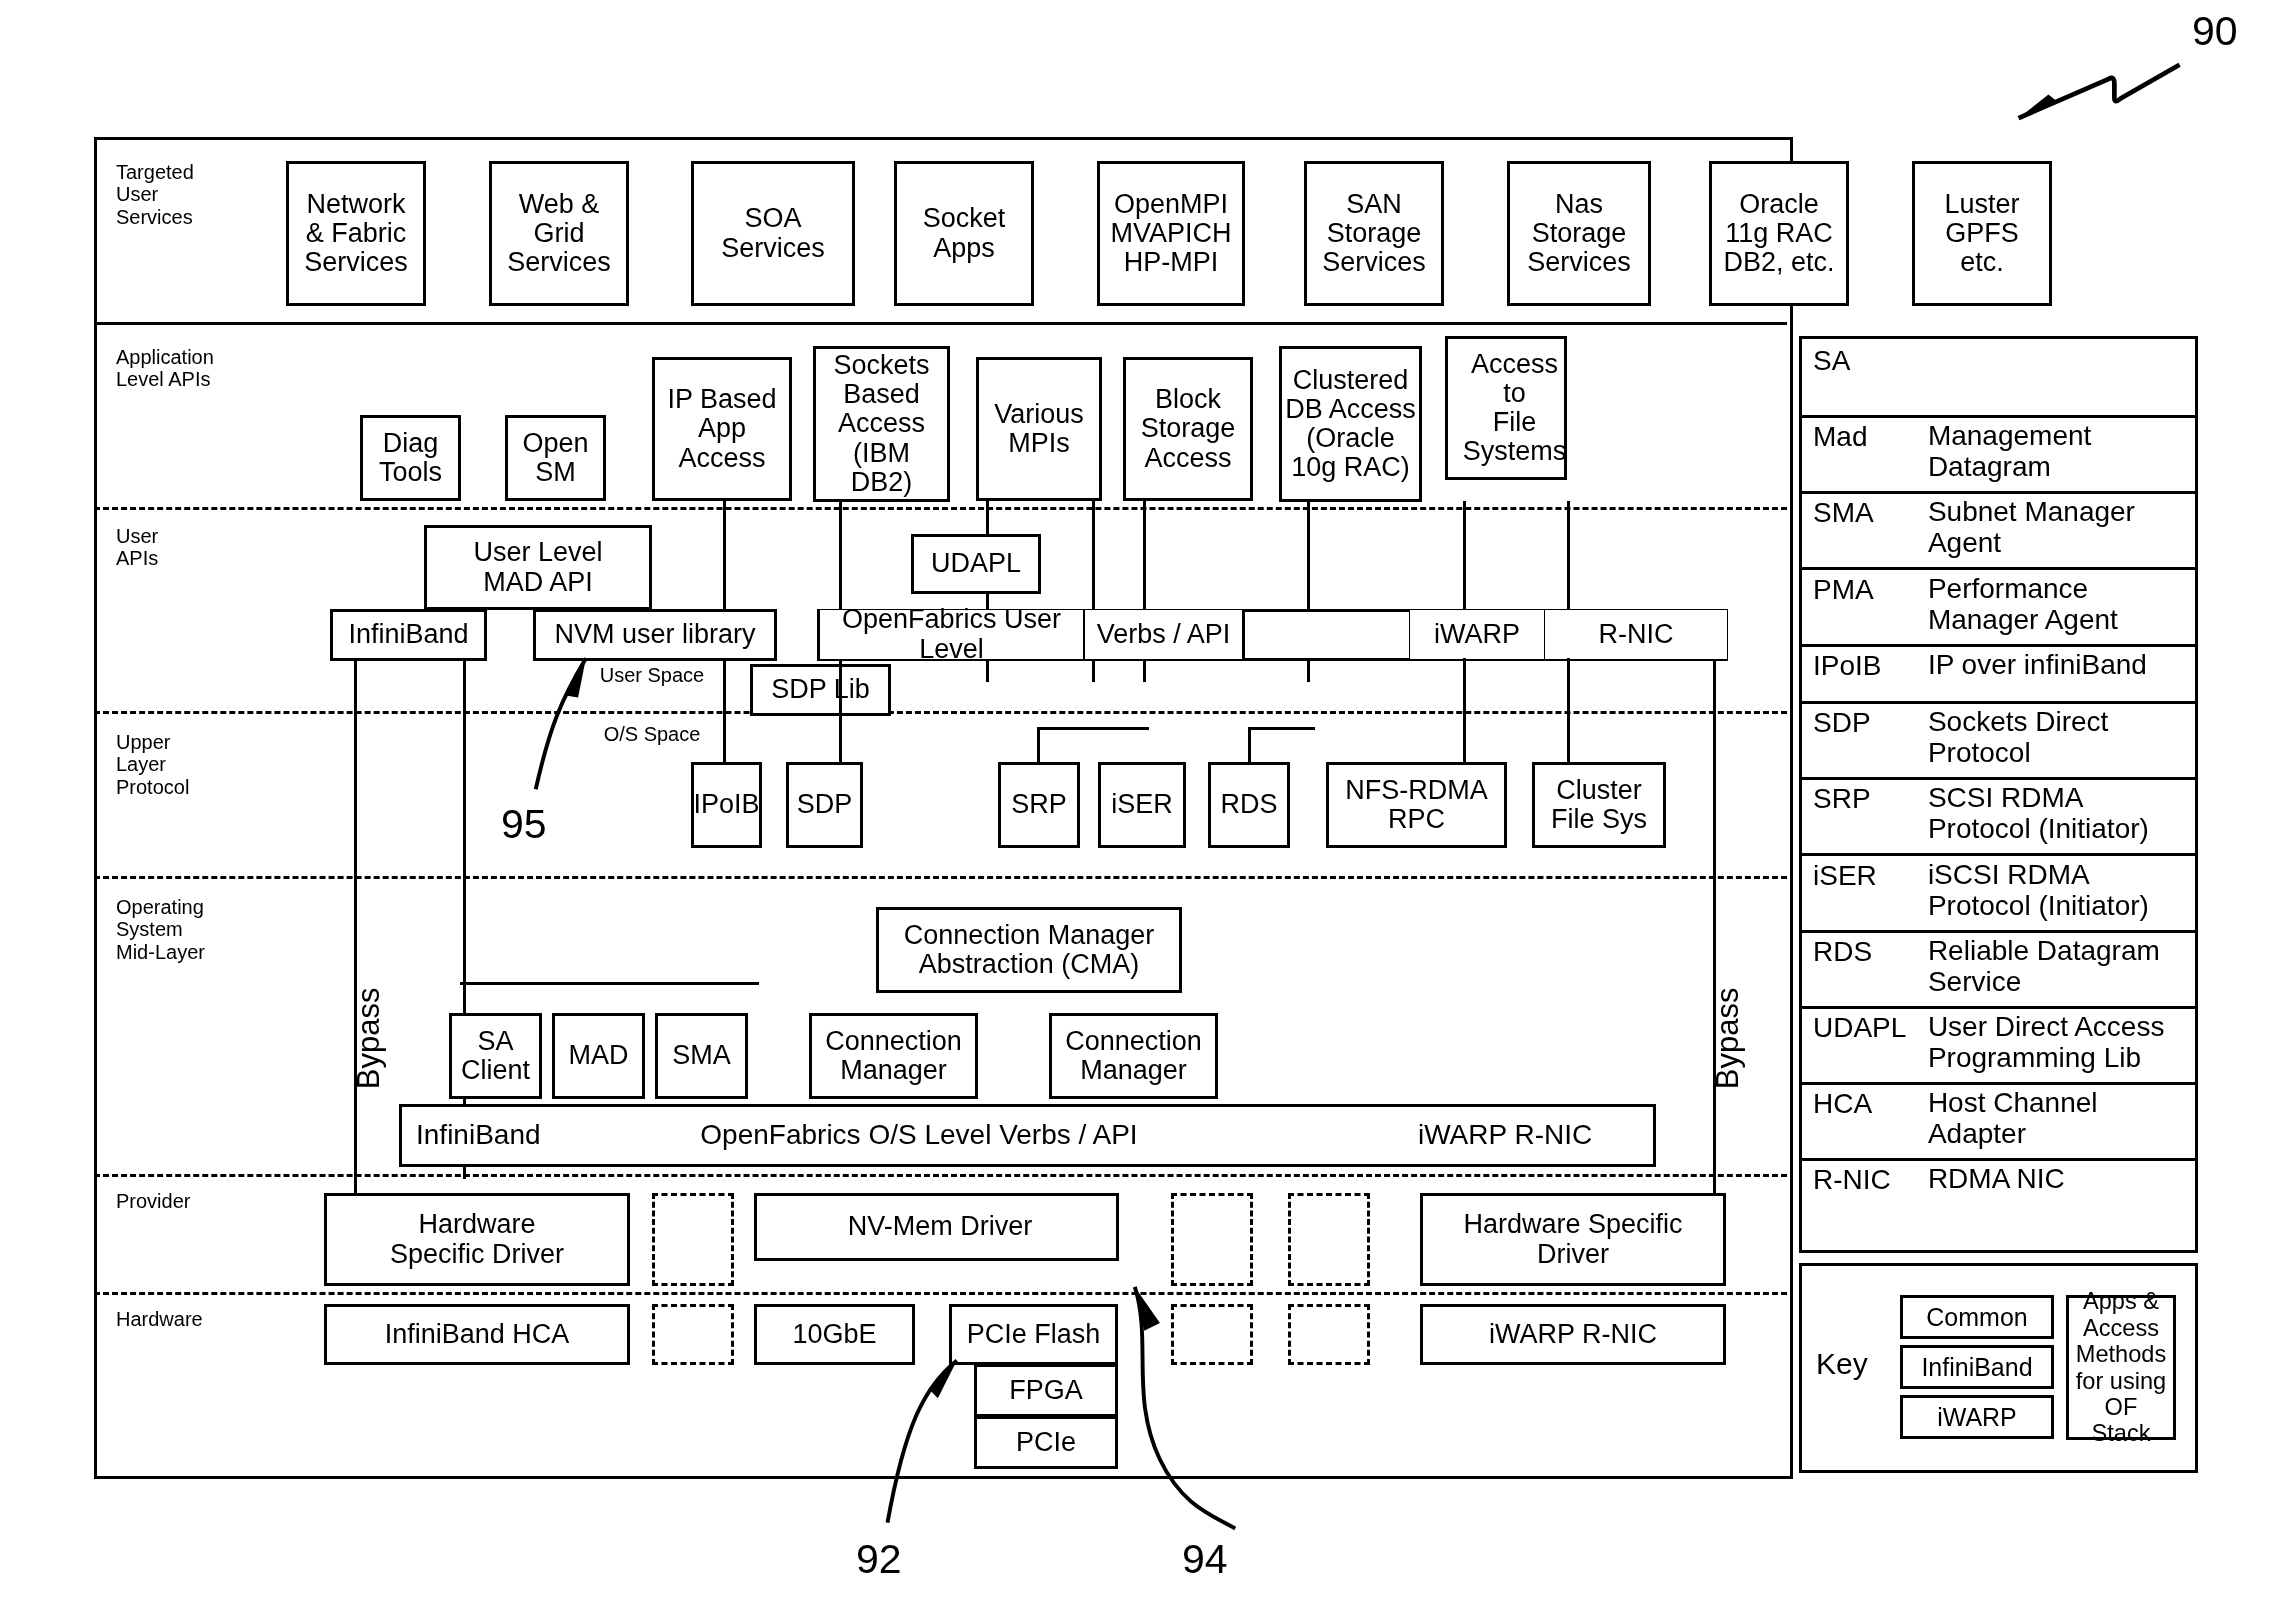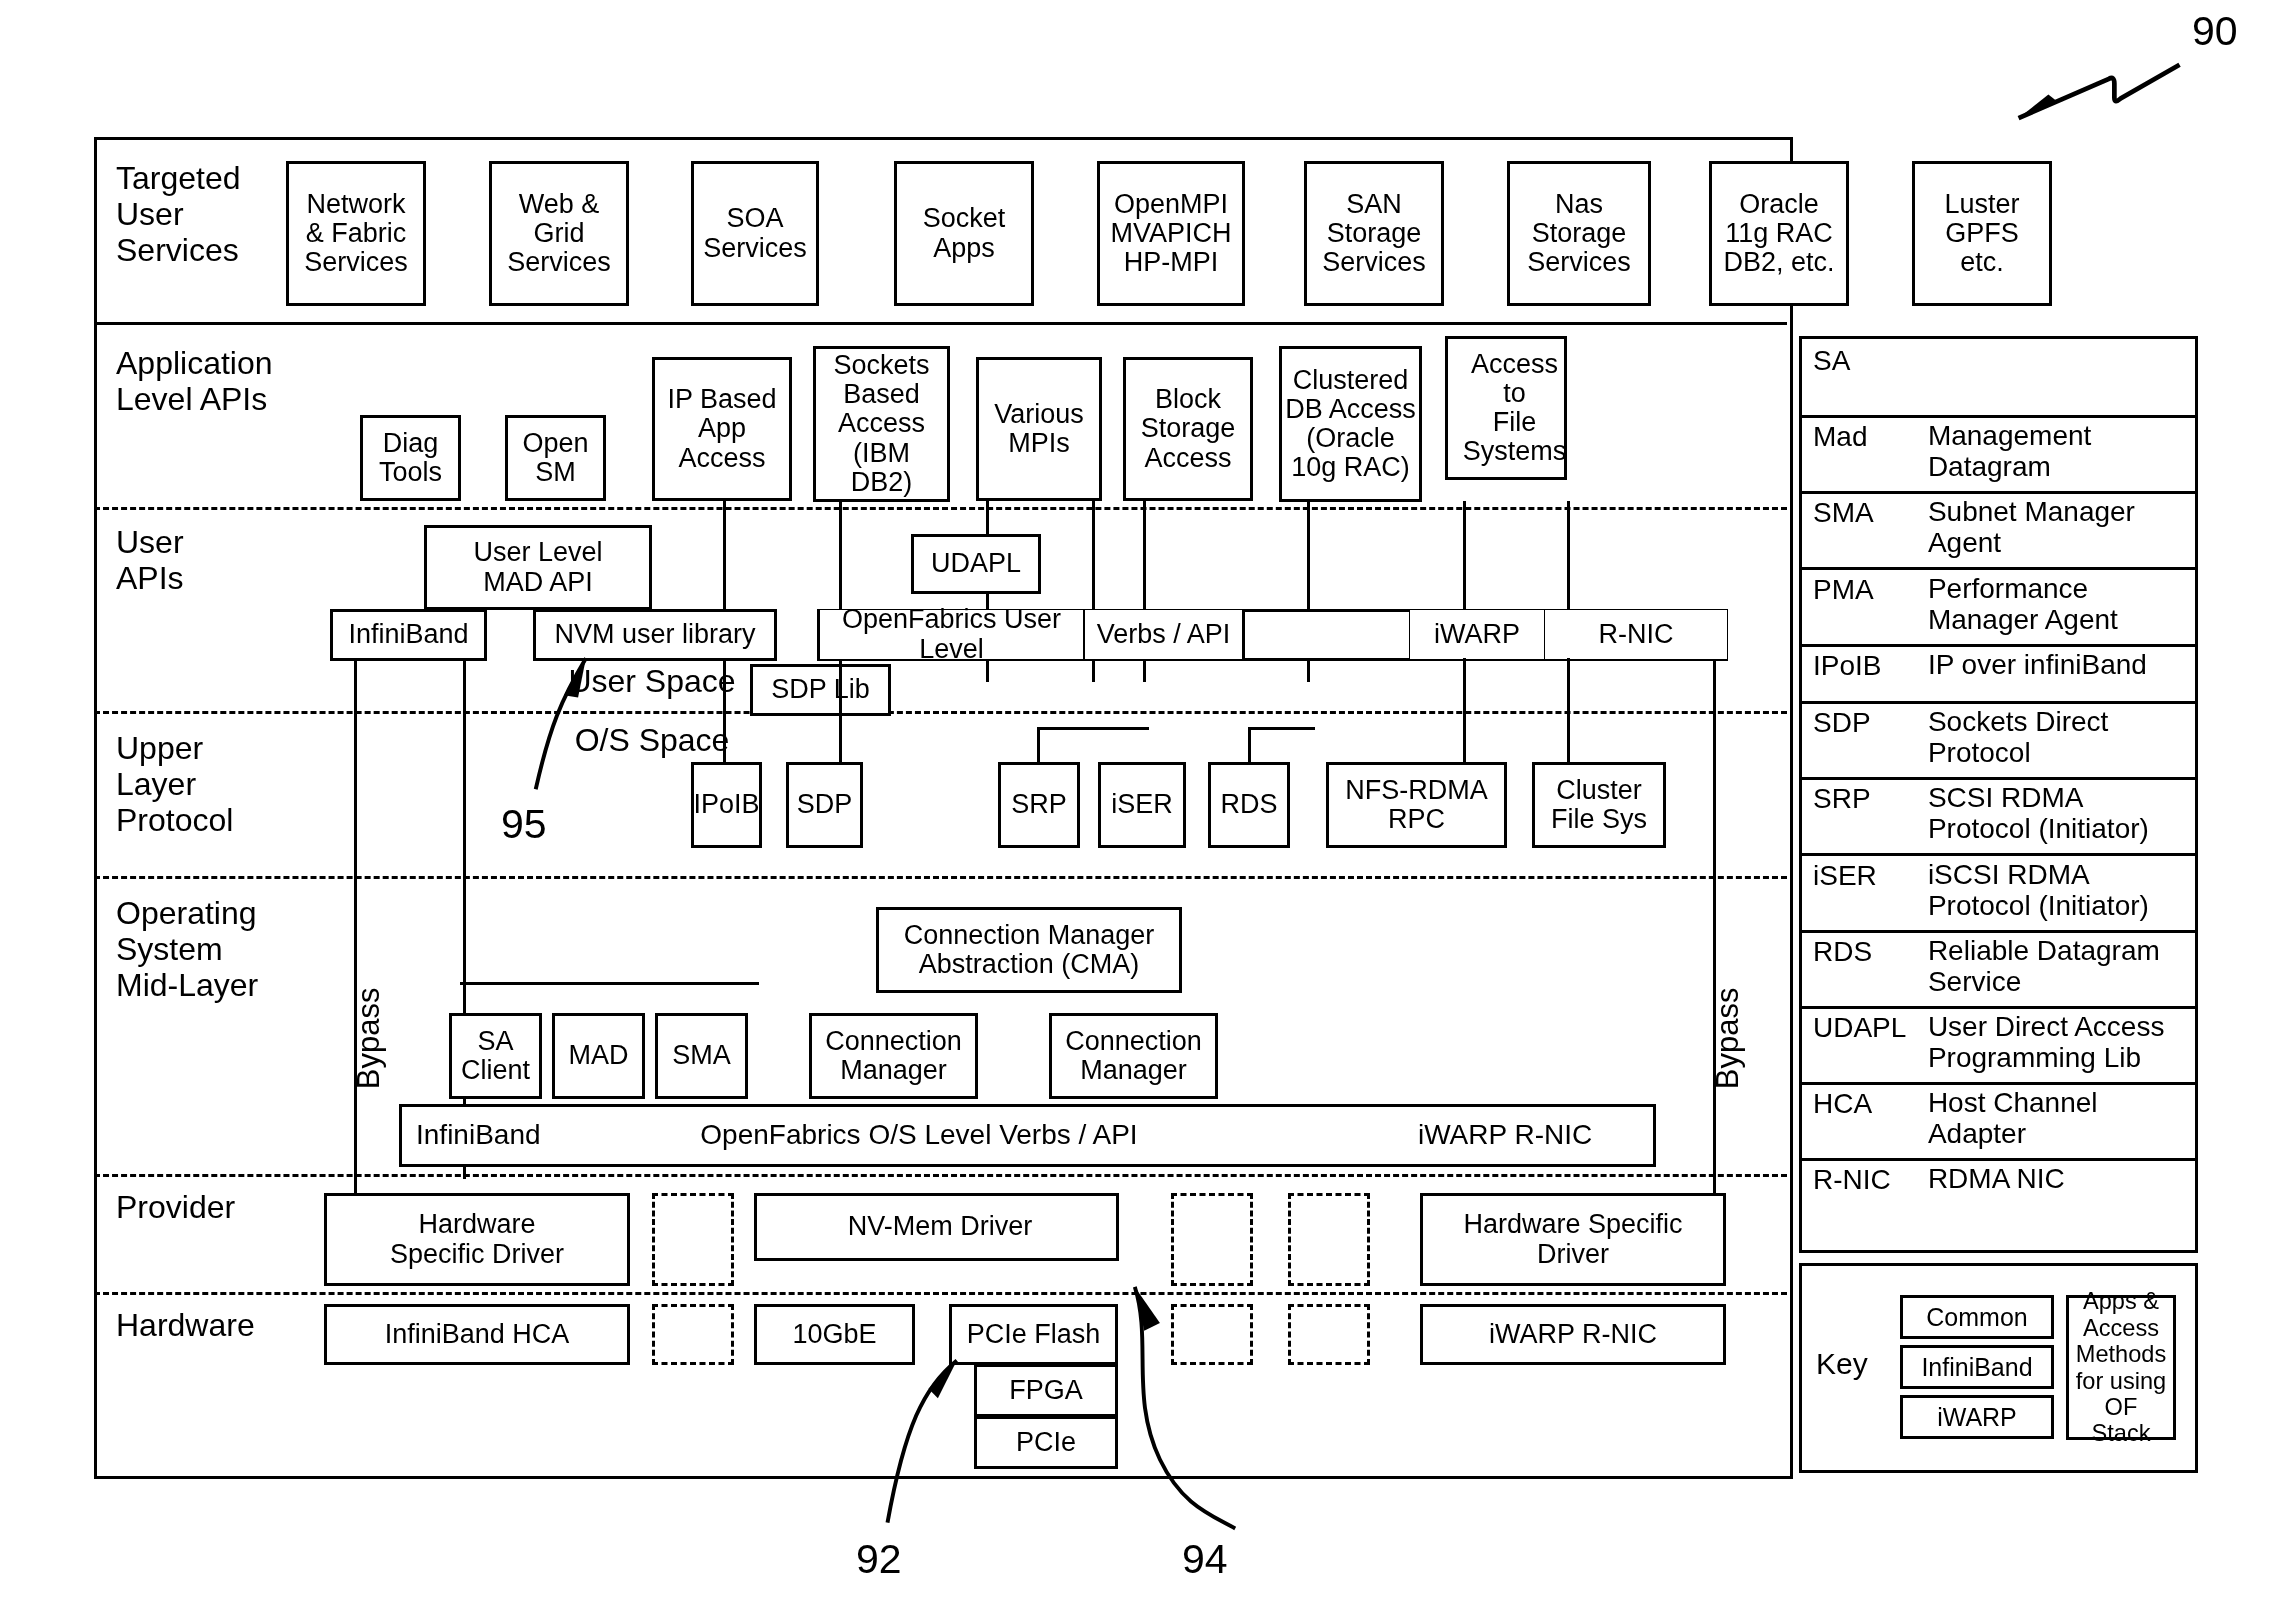--- a/index.html
+++ b/index.html
@@ -8,21 +8,21 @@
   .abs{position:absolute;box-sizing:border-box;}
 
   
   .bx{position:absolute;box-sizing:border-box;border:3.1px solid #000;background:#fff;
       display:flex;align-items:center;justify-content:center;text-align:center;
       line-height:1.08;font-size:27px;padding:1.6px 3.1px;}
   .bx.dash{border-style:dashed;border-width:3.9px;}
   .bx.dash{background:transparent;}
 
   
-  .lbl{position:absolute;font-size:32px;line-height:1.12;text-align:left;white-space:pre-line;}
+  .lbl{position:absolute;font-size:20px;line-height:1.12;text-align:left;white-space:pre-line;}
   .lbl.c{text-align:center;}
 
   
   .hr-dash{position:absolute;border-top:3.9px dashed #000;}
   .hr-solid{position:absolute;border-top:3.1px solid #000;}
   .vline{position:absolute;border-left:3.1px solid #000;}
   .hline{position:absolute;border-top:3.1px solid #000;}
 
   
   #main-frame{position:absolute;border:3.9px solid #000;}
@@ -72,21 +72,21 @@
 Mid-Layer</div>
 <div class="lbl" style="left:116px;top:1190px;text-align:center;">Provider</div>
 <div class="lbl" style="left:116px;top:1308px;">Hardware</div>
 
 <div class="bx" style="left: 286px; top: 161px; width: 140px; height: 145px; white-space: pre-line;">Network
 &amp; Fabric
 Services</div>
 <div class="bx" style="left: 489px; top: 161px; width: 140px; height: 145px; white-space: pre-line;">Web &amp;
 Grid
 Services</div>
-<div class="bx" style="left: 691px; top: 161px; width: 128px; height: 145px; white-space: pre-line;">SOA
+<div class="bx" style="left: 691px; top: 161px; width: 164px; height: 145px; white-space: pre-line;">SOA
 Services</div>
 <div class="bx" style="left: 894px; top: 161px; width: 140px; height: 145px; white-space: pre-line;">Socket
 Apps</div>
 <div class="bx" style="left: 1097px; top: 161px; width: 148px; height: 145px; white-space: pre-line;">OpenMPI
 MVAPICH
 HP-MPI</div>
 <div class="bx" style="left: 1304px; top: 161px; width: 140px; height: 145px; white-space: pre-line;">SAN
 Storage
 Services</div>
 <div class="bx" style="left: 1507px; top: 161px; width: 144px; height: 145px; white-space: pre-line;">Nas

